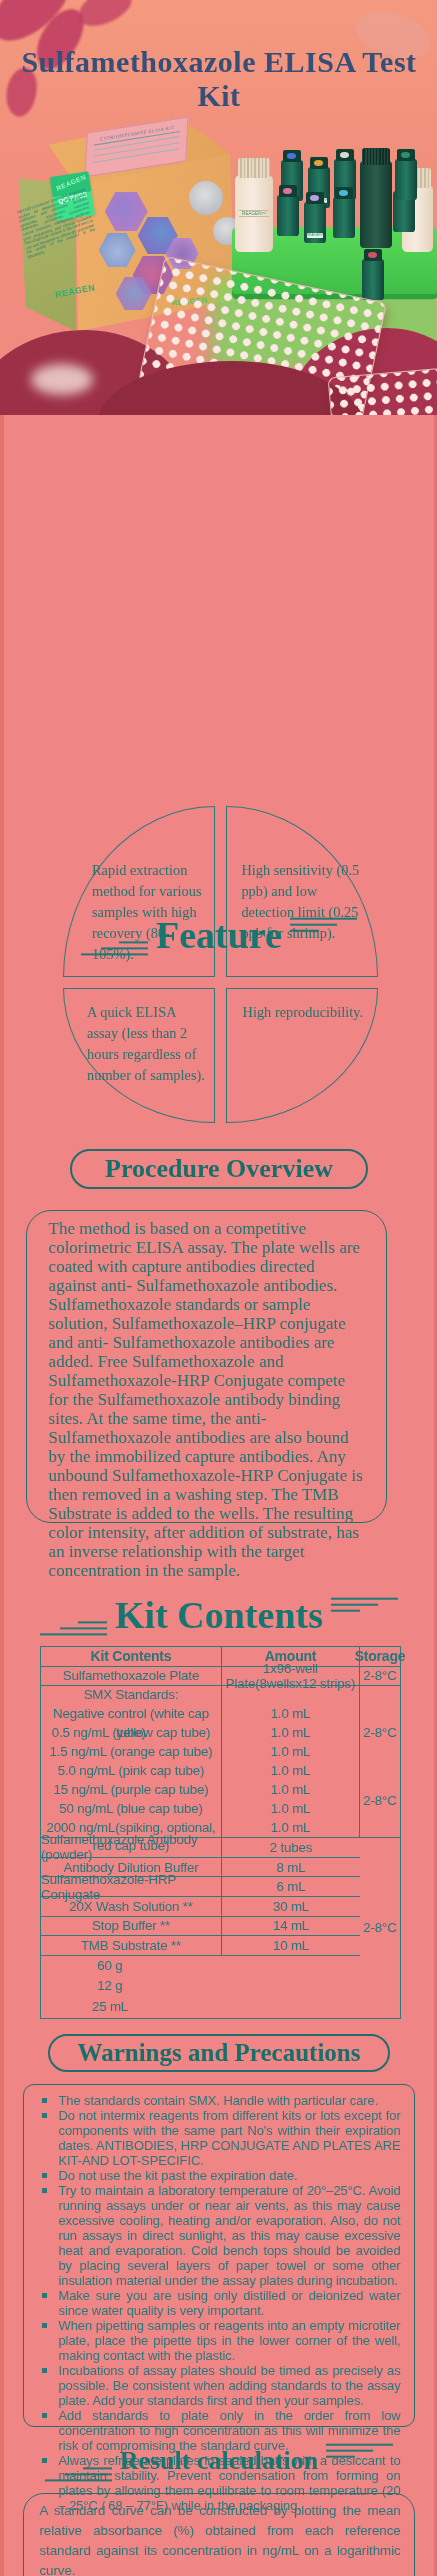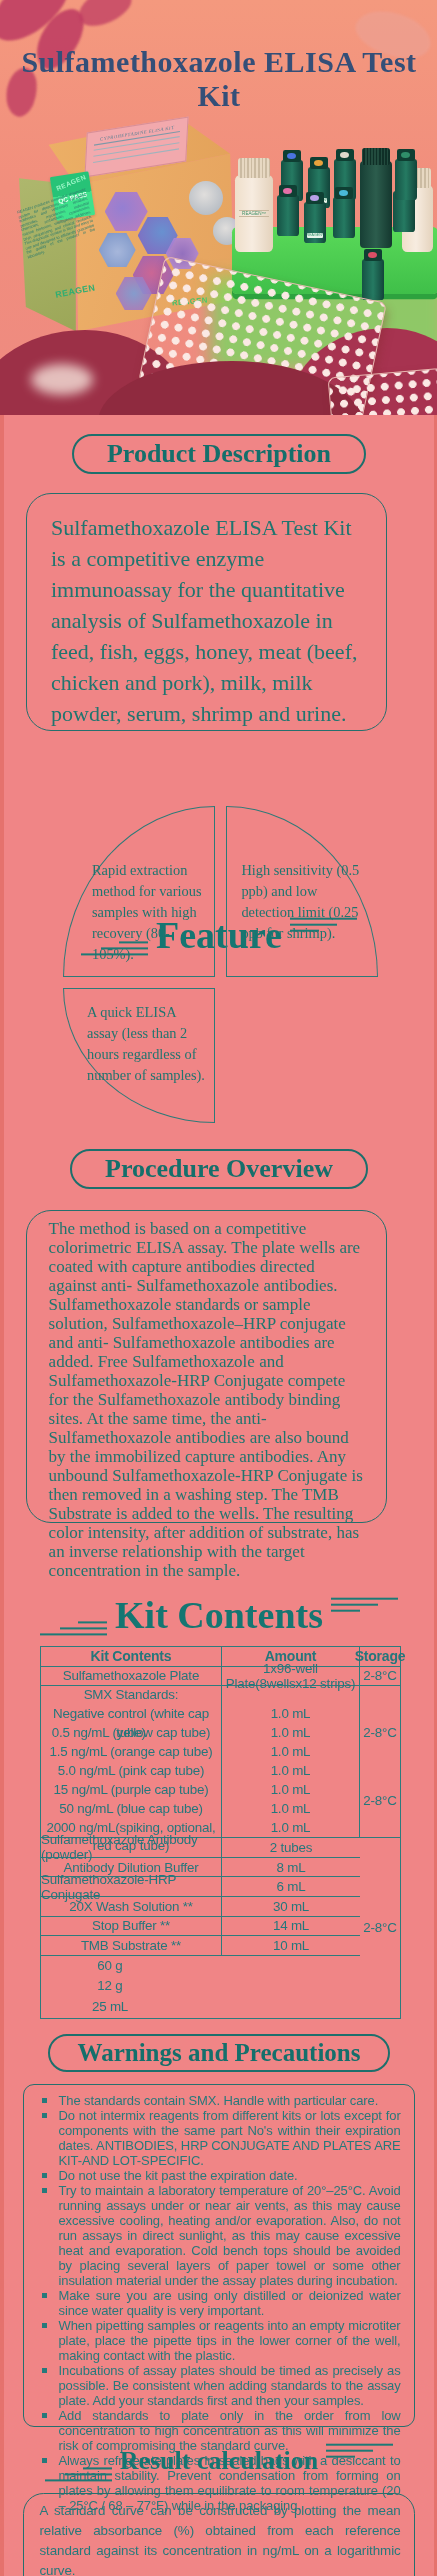--- a/index.html
+++ b/index.html
@@ -269,27 +269,21 @@
     <div class="dune d1"></div>
     <div class="dune d3"></div>
     <div class="plate1 plate"></div>
     <div class="dune d2"></div>
     <div class="dune d4"></div>
     <div class="plate2 plate"></div>
   </div>
 
   <div class="panel"></div>
 
-  <div class="pill-row" style="top:434px;">
-    <span class="pill p1">Product Description</span>
-  </div>
-
-  <div class="tealbox descbox">
-    <span>Sulfamethoxazole ELISA Test Kit is a competitive enzyme immunoassay for the quantitative analysis of Sulfamethoxazole in feed, fish, eggs, honey, meat (beef, chicken and pork), milk, milk powder, serum, shrimp and urine.</span>
-  </div>
+
 
   <div class="sec-title" style="top:913px; font-size:38px;">
     <span class="deco dl">
         <i class="w3"></i>
         <i class="w2"></i>
         <i class="w1"></i>
       </span>
     <span class="t">Feature</span>
     <span class="deco dr">
         <i class="w1"></i>
@@ -299,20 +293,23 @@
   </div>
 
   <div class="quad q-tl">
     <span>Rapid extraction method for various samples with high recovery (80-105%).</span>
   </div>
   <div class="quad q-tr">
     <span>High sensitivity (0.5 ppb) and low detection limit (0.25 ppb for shrimp).</span>
   </div>
   <div class="quad q-bl">
     <span>A quick ELISA assay (less than 2 hours regardless of number of samples).</span>
+  </div>
+  <div class="quad q-br">
+    <span>High reproducibility.</span>
   </div>
 
   <div class="pill-row" style="top:1149px;">
     <span class="pill p2">Procedure Overview</span>
   </div>
 
   <div class="tealbox procbox">
     <span>The method is based on a competitive colorimetric ELISA assay. The plate wells are coated with capture antibodies directed against anti- Sulfamethoxazole antibodies. Sulfamethoxazole standards or sample solution, Sulfamethoxazole–HRP conjugate and anti- Sulfamethoxazole antibodies are added. Free Sulfamethoxazole and Sulfamethoxazole-HRP Conjugate compete for the Sulfamethoxazole antibody binding sites. At the same time, the anti- Sulfamethoxazole antibodies are also bound by the immobilized capture antibodies. Any unbound Sulfamethoxazole-HRP Conjugate is then removed in a washing step. The TMB Substrate is added to the wells. The resulting color intensity, after addition of substrate, has an inverse relationship with the target concentration in the sample.</span>
   </div>
 

